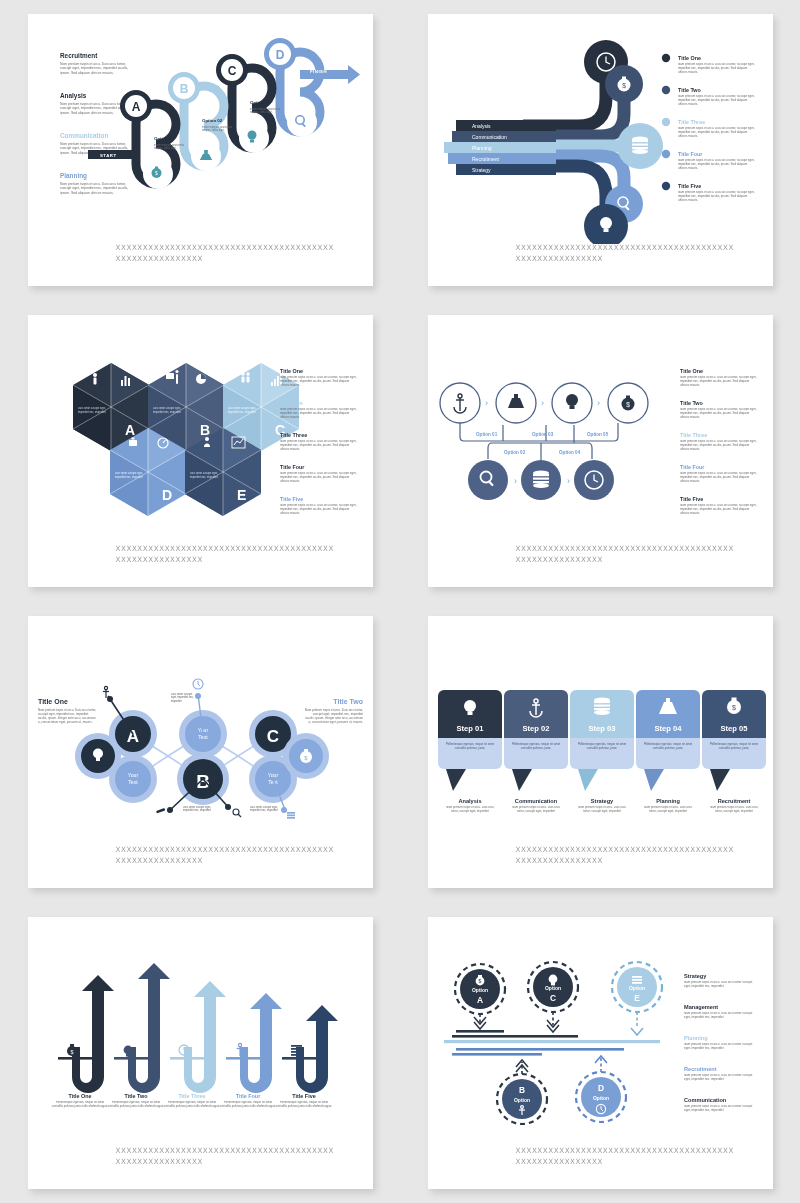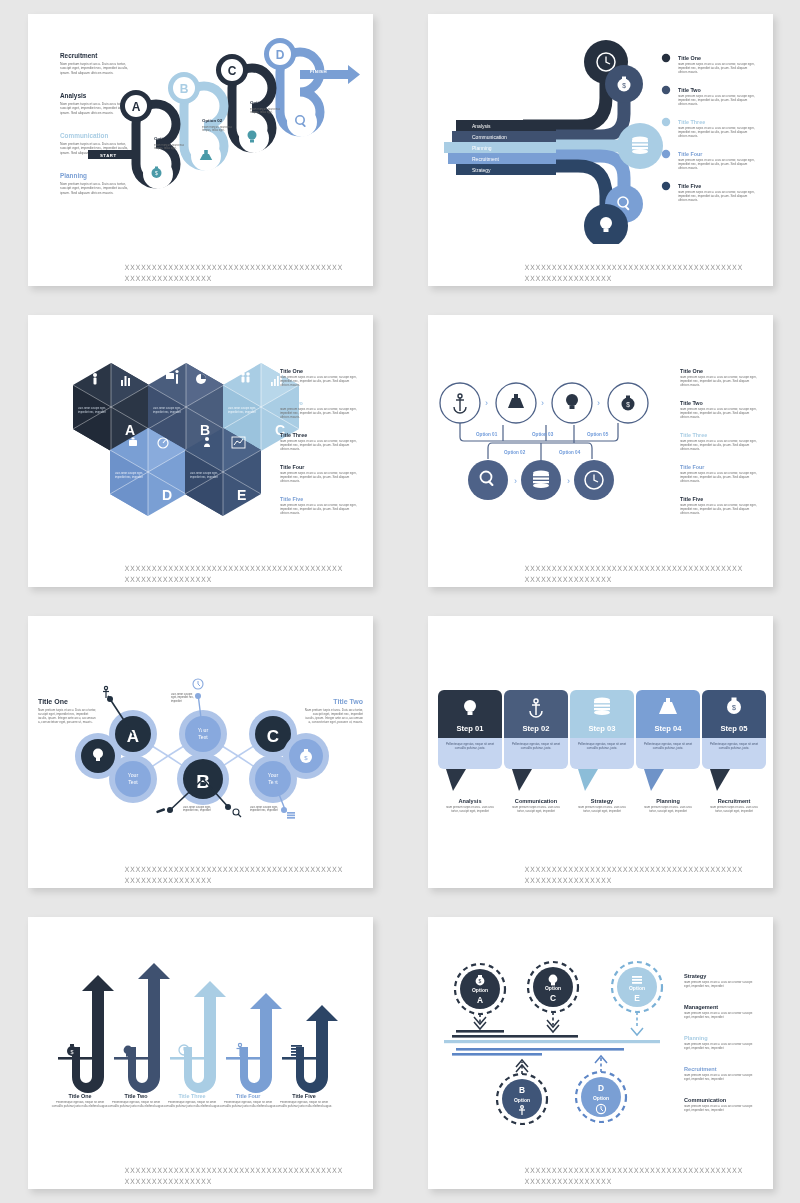--- a/index.html
+++ b/index.html
@@ -17,21 +17,21 @@
   }
   .cell { display:flex; align-items:center; justify-content:center; }
   .slide {
     width:345px; height:272px;
     background:#fff;
     box-shadow:3px 4px 7px rgba(0,0,0,.13);
     position:relative;
     overflow:hidden;
   }
   .stage { position:absolute; left:0; top:0; width:345px; height:230px; }
-  .caption { position:absolute; left:88px; bottom:2px; width:260px;margin-left:9px; }
+  .caption { position:absolute; left:88px; bottom:22px; width:260px; }
   .caption div {
     font-family:"DejaVu Sans", sans-serif;
     font-size:7.1px; letter-spacing:.6px; color:#9a9a9a;
     line-height:11px; white-space:nowrap;
   }
   svg { display:block; }
   .svgtext { font-family:"Liberation Sans", sans-serif; }
 </style>
 </head>
 <body>

